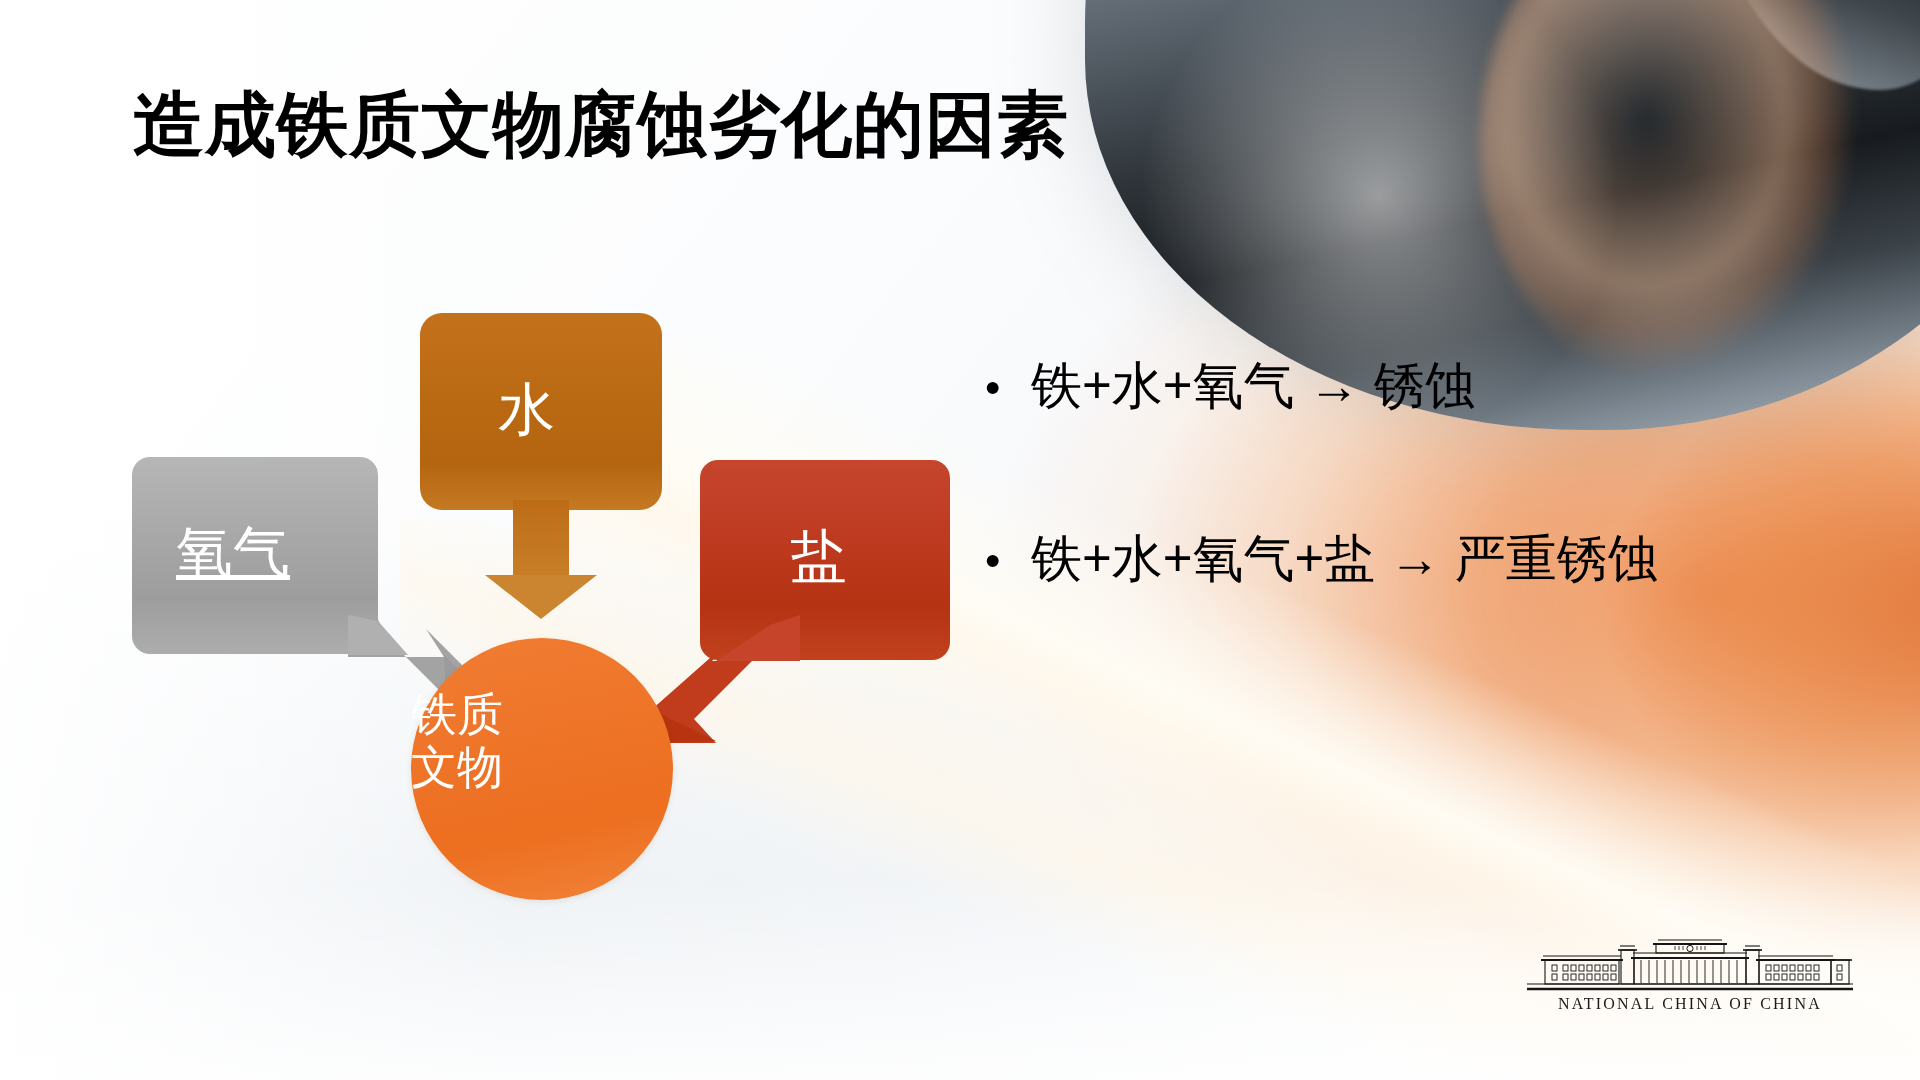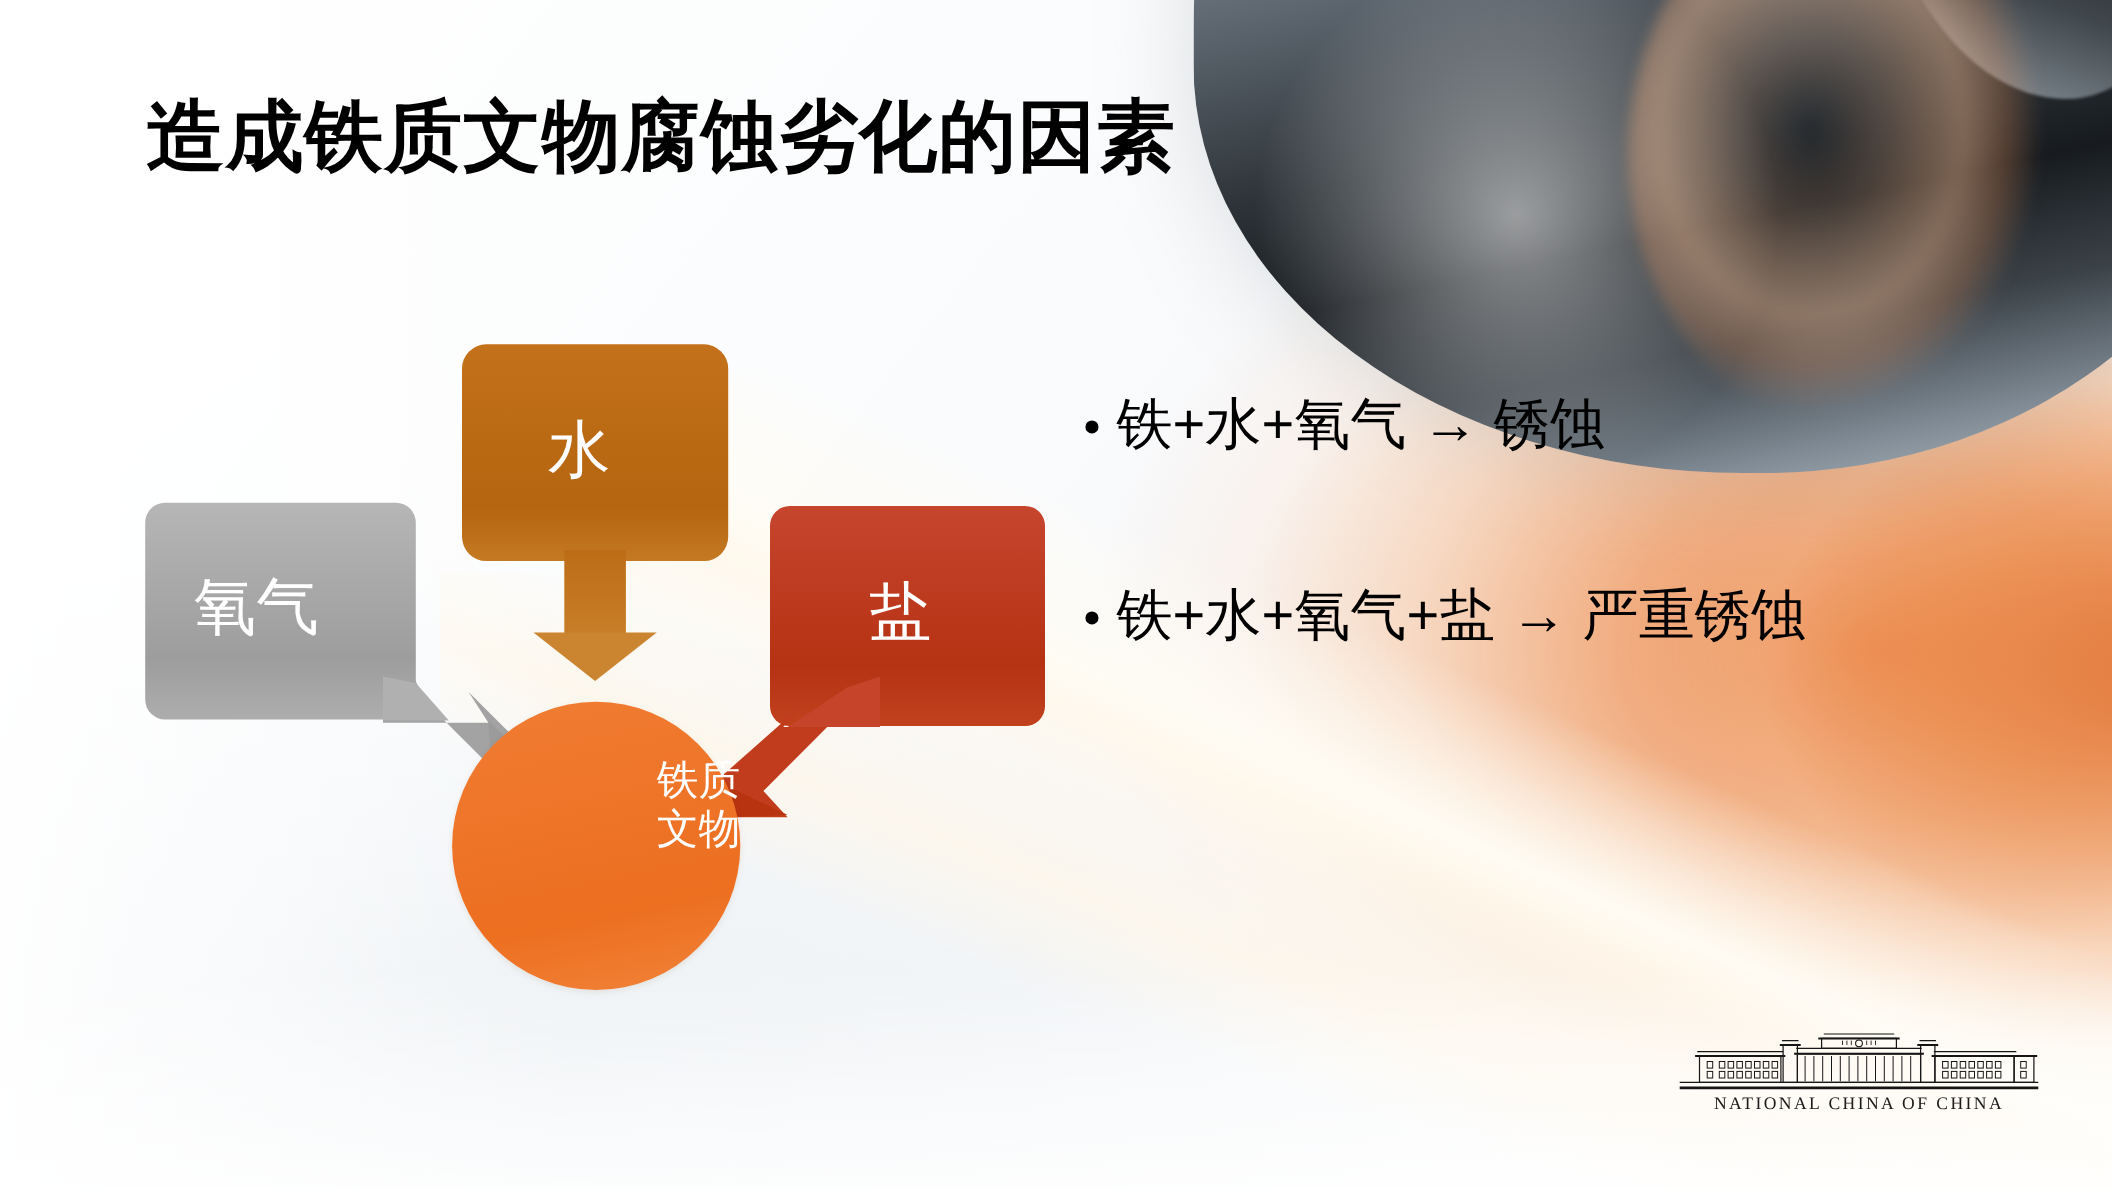--- a/index.html
+++ b/index.html
@@ -162,21 +162,21 @@
     left: 132px; top: 457px;
     width: 246px; height: 197px;
     border-radius: 18px;
     background: linear-gradient(180deg, #b6b6b6 0%, #a8a8a8 40%, #9d9d9d 72%, #adadad 100%);
   }
   .tail-oxygen {
     position: absolute;
     left: 348px; top: 615px;
     width: 160px; height: 120px;
   }
-  .label-oxygen { left: 176px; top: 524px; }
+  .label-oxygen { left: 176px; top: 524px; text-decoration: underline; }
 
   
   .box-salt {
     position: absolute;
     left: 700px; top: 460px;
     width: 250px; height: 200px;
     border-radius: 18px;
     background: linear-gradient(180deg, #c5452d 0%, #bd3a1f 42%, #b53213 72%, #c1411d 100%);
   }
   .tail-salt {
@@ -192,23 +192,23 @@
     left: 411px; top: 638px;
     width: 262px; height: 262px;
     border-radius: 50%;
     background: linear-gradient(168deg, #f07d33 0%, #ee7428 40%, #ed6f20 70%, #f0833a 100%);
     box-shadow: 0 2px 6px rgba(120,70,20,0.10);
   }
   .circle-label {
     position: absolute;
     left: 411px; top: 688px;
     width: 262px;
-    text-align: right;
+    text-align: left;
     color: #ffffff;
-    font-size: 38px;
+    font-size: 46px;
     line-height: 1.16;
     pointer-events: none;
   }
 
   
   #bullets {
     position: absolute;
     left: 985px; top: 360px;
     width: 800px;
   }
@@ -220,21 +220,21 @@
     line-height: 1;
     white-space: nowrap;
   }
   .bullet + .bullet { margin-top: 122px; }
   .bullet-dot {
     width: 30px;
     font-size: 44px;
     line-height: 1;
     flex: 0 0 auto;
   }
-  .bullet-text { flex: 0 0 auto; }
+  .bullet-text { flex: 0 0 auto; margin-left: 16px; }
 
   
   #logo {
     position: absolute;
     left: 1510px; top: 938px;
     width: 360px;
     text-align: center;
   }
   #logo .building { display: block; margin: 0 auto; }
   #logo .cn {

